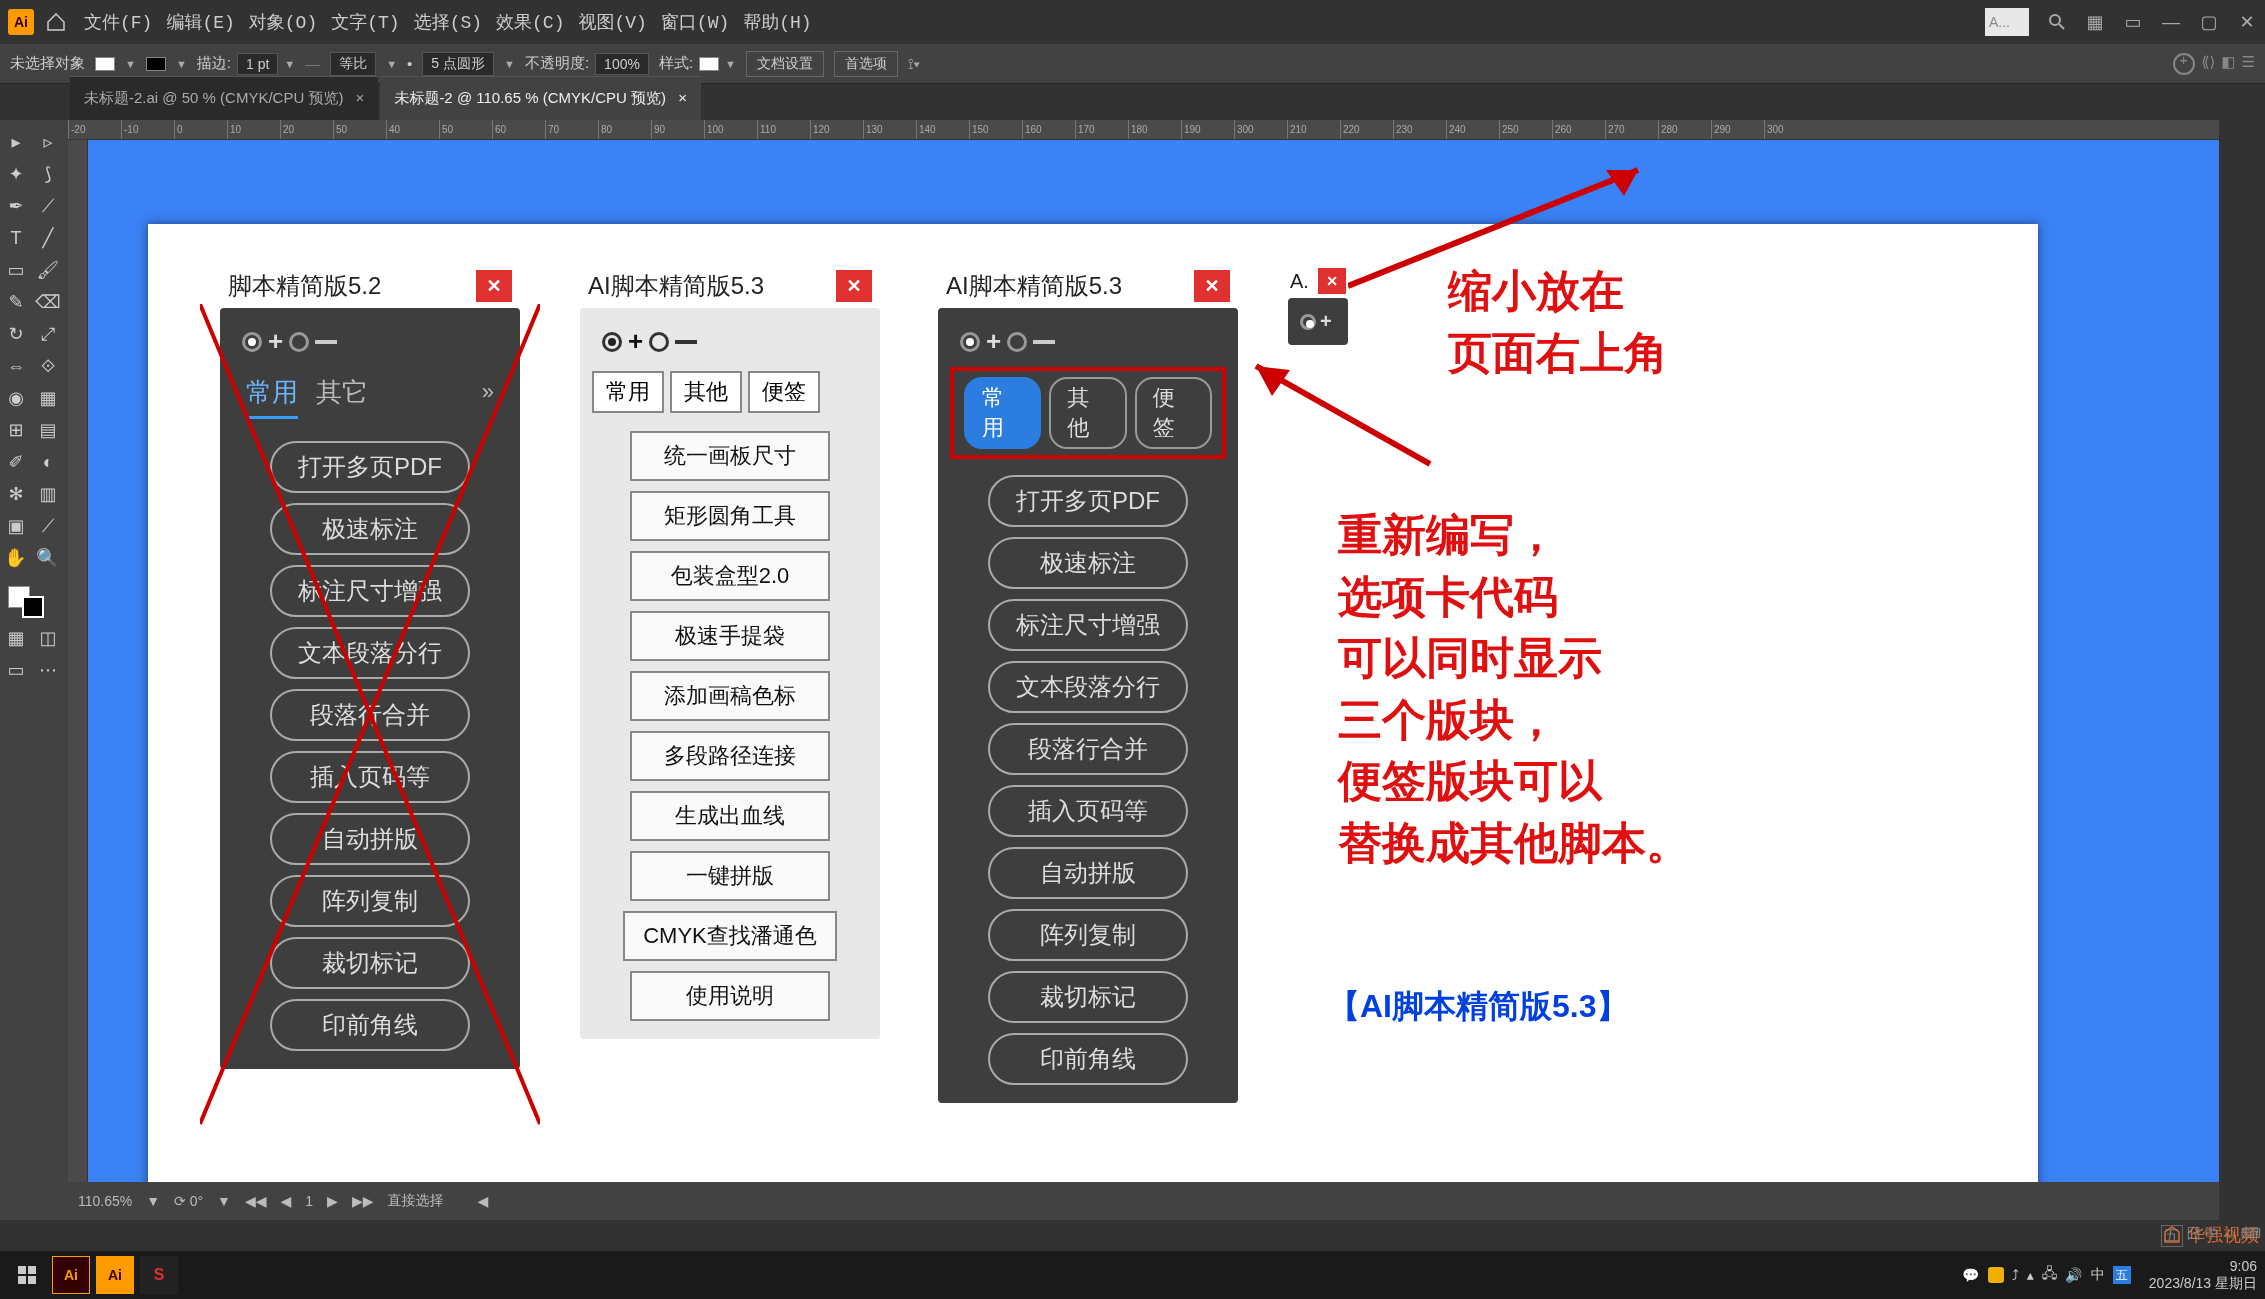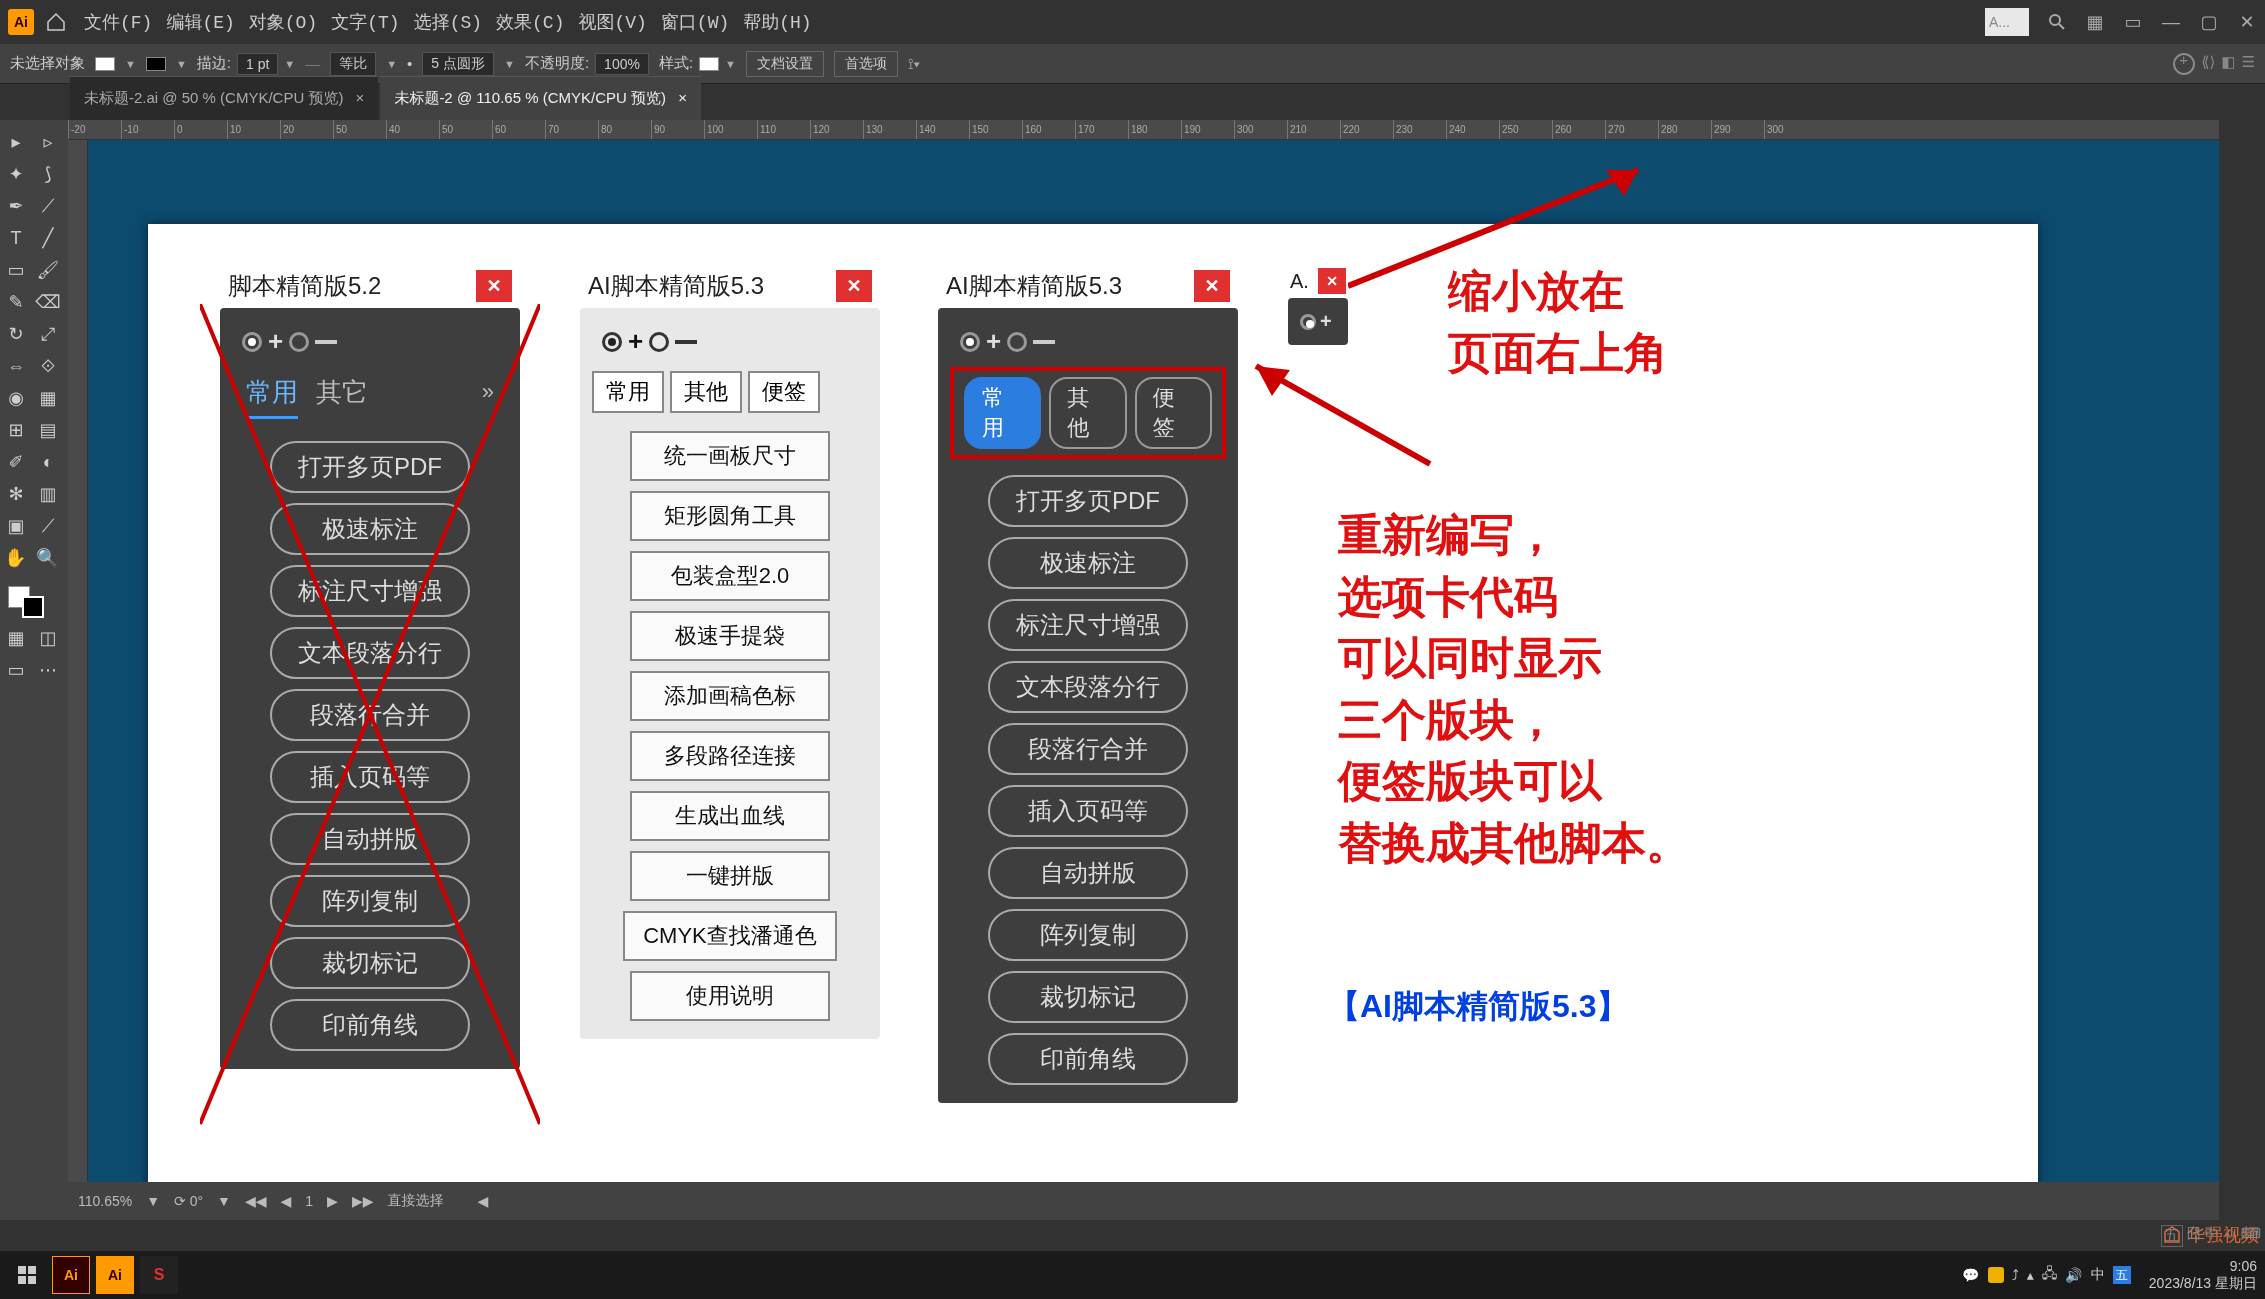--- a/index.html
+++ b/index.html
@@ -45,21 +45,21 @@
 .rpanels { width:46px; background:#424242; display:flex; flex-direction:column; align-items:center; gap:8px; padding-top:6px; }
 .rpanels .pico { width:30px; height:30px; background:#3a3a3a; border:1px solid #555; display:flex; align-items:center; justify-content:center; color:#aaa; font-size:16px; }
 .rpanels .spacer { flex:1; }
 
 
 .ruler-h { position:absolute; left:68px; right:46px; top:0; height:20px; background:#4a4a4a; color:#aaa; font-size:10px; display:flex; overflow:hidden; border-bottom:1px solid #333; }
 .ruler-v { position:absolute; left:68px; top:20px; bottom:38px; width:20px; background:#4a4a4a; border-right:1px solid #333; }
 .ruler-h span { display:inline-block; width:53px; border-left:1px solid #777; padding-left:2px; height:20px; line-height:20px; }
 
 
-.canvas-area { position:absolute; left:88px; right:46px; top:20px; bottom:38px; background:#0c4a6e; overflow:hidden; }
+.canvas-area { position:absolute; left:88px; right:46px; top:20px; bottom:38px; background:#3b82f6; overflow:hidden; }
 .artboard { position:absolute; background:#fff; box-shadow:0 0 10px rgba(0,0,0,.5); }
 
 
 .script-panel { position:absolute; }
 .sp-head { display:flex; align-items:center; justify-content:space-between; padding:6px 8px; }
 .sp-title { font-size:24px; font-weight:500; color:#222; }
 .sp-close { width:36px; height:32px; background:#e03030; color:#fff; display:flex; align-items:center; justify-content:center; font-size:18px; font-weight:bold; cursor:pointer; }
 .sp-body { border-radius:4px; padding:14px 12px 18px; }
 .sp-body.dark { background:#3e3e3e; }
 .sp-body.light { background:#e8e8e8; }

